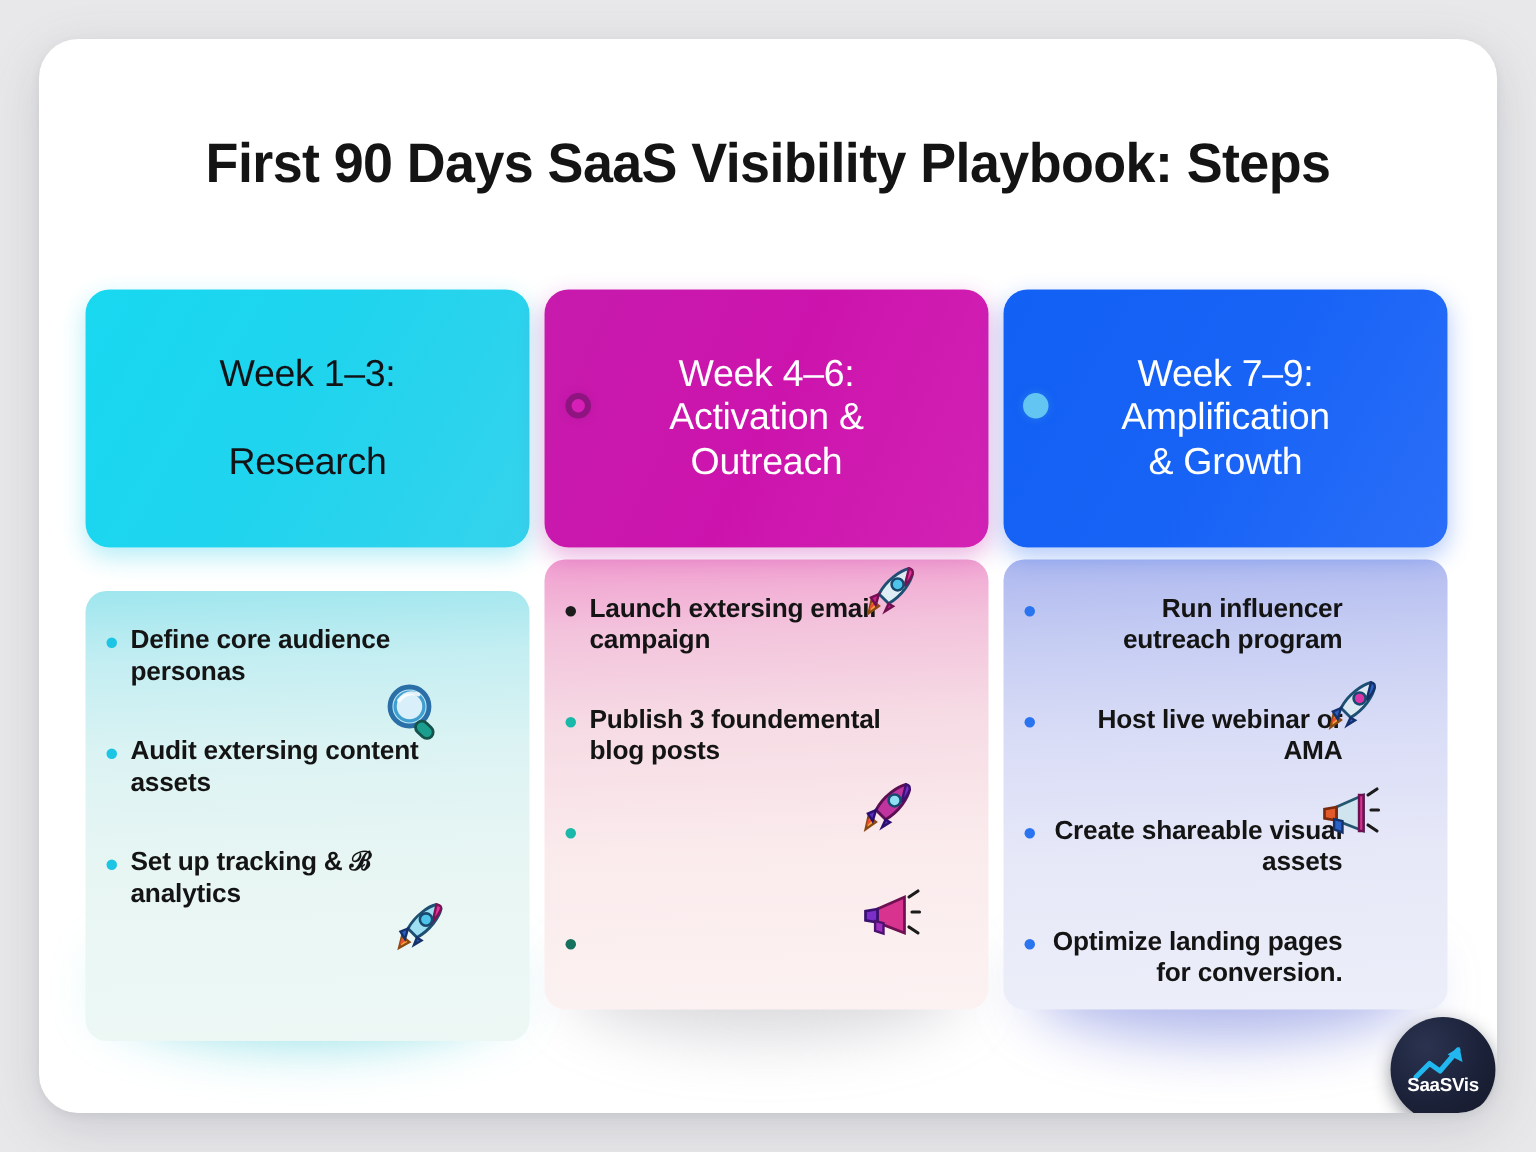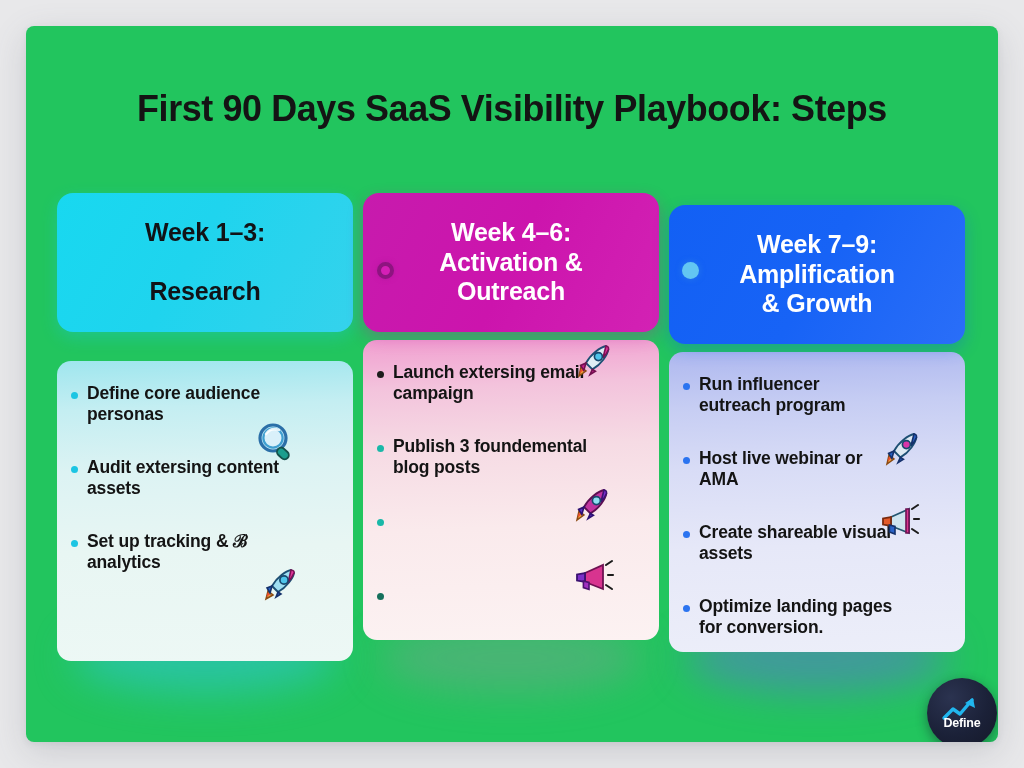--- a/index.html
+++ b/index.html
@@ -16,22 +16,22 @@
     position: relative;
   }
 
   
   .slide {
     position: absolute;
     left: 26px;
     top: 26px;
     width: 972px;
     height: 716px;
-    background: #22c55e;
-    border-radius: 8px;
+    background: #ffffff;
+    border-radius: 26px;
     box-shadow: 0 10px 34px rgba(90, 95, 110, 0.20),
                 0 2px 6px rgba(90, 95, 110, 0.10);
     overflow: hidden;
   }
 
   
   .title {
     position: absolute;
     left: 0;
     top: 62px;
@@ -55,28 +55,28 @@
     gap: 10px;
   }
 
   .column {
     width: 296px;
     position: relative;
   }
 
   
   .col-head {
-    height: 139px;
+    height: 172px;
     border-radius: 16px;
     display: flex;
     align-items: center;
     justify-content: center;
     text-align: center;
     font-size: 25px;
-    font-weight: bold;
+    font-weight: normal;
     line-height: 1.18;
     position: relative;
     z-index: 3;
     padding: 0 14px;
     letter-spacing: -0.2px;
   }
 
   .col-0 .col-head {
     background: linear-gradient(120deg, #18d8f0 0%, #1fd4ee 45%, #35d2ec 100%);
     color: #111317;
@@ -84,21 +84,20 @@
   }
   .col-1 .col-head {
     background: linear-gradient(115deg, #c71bad 0%, #cc14ad 50%, #d322b4 100%);
     color: #ffffff;
     box-shadow: 0 6px 16px rgba(190, 25, 165, 0.32);
   }
   .col-2 .col-head {
     background: linear-gradient(120deg, #1260f4 0%, #1763f6 50%, #2a6ef8 100%);
     color: #ffffff;
     box-shadow: 0 6px 16px rgba(20, 90, 240, 0.32);
-    margin-top: 12px;
   }
 
   
   .col-body {
     margin-top: 8px;
     height: 300px;
     border-radius: 14px;
     padding: 22px 16px 10px 14px;
     position: relative;
     z-index: 2;
@@ -108,20 +107,21 @@
       #9fe6ee 0%, #c4eef2 16%, #dcf3f3 36%, #e8f6f3 62%, #edf8f5 100%);
     margin-top: 29px;
   }
   .col-1 .col-body {
     background: linear-gradient(178deg,
       #f19fd0 0%, #f3c3dc 16%, #f6dbe4 36%, #faeaec 62%, #fcf2f2 100%);
   }
   .col-2 .col-body {
     background: linear-gradient(178deg,
       #aeb8ef 0%, #c6cdf3 18%, #d8dcf6 38%, #e6e8f8 64%, #eceef9 100%);
+    text-align: right;
   }
 
   
   .glow {
     position: absolute;
     left: 16px;
     right: 16px;
     top: 430px;
     height: 70px;
     border-radius: 50%;
@@ -418,16 +418,16 @@
   </div>
 
   <div class="connector connector-1"></div>
   <div class="connector connector-2"></div>
 
   <div class="badge">
     <svg viewBox="0 0 70 70">
       <polyline points="17,40 26,31 33,36 45,22" fill="none" stroke="#21b7ef" stroke-width="3.4" stroke-linecap="round" stroke-linejoin="round"></polyline>
       <polygon points="46,20 48,30 38,25" fill="#21b7ef"></polygon>
     </svg>
-    <div class="badge-text">Define</div>
+    <div class="badge-text">SaaSVis</div>
   </div>
 
 </div>
 
 </body></html>

